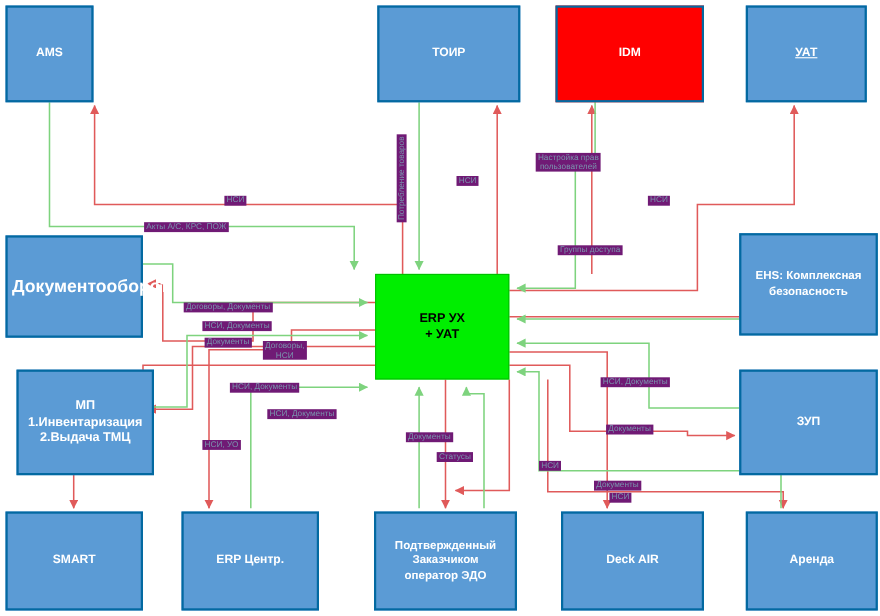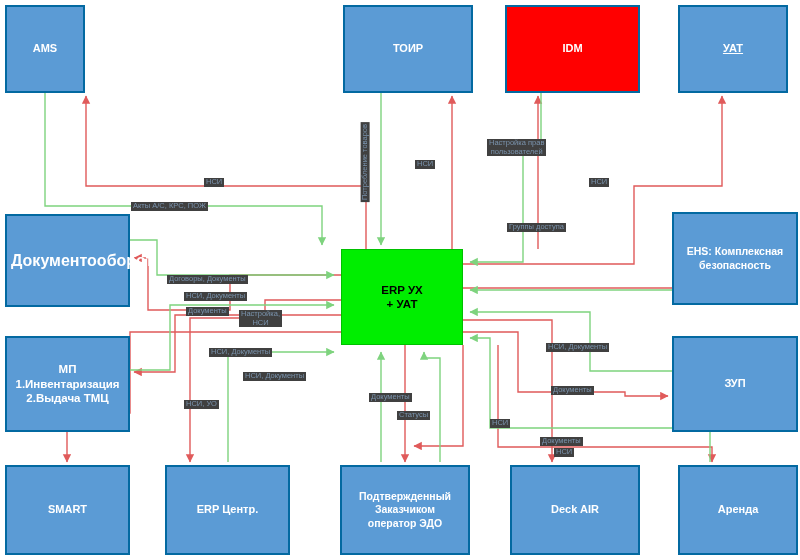--- a/index.html
+++ b/index.html
@@ -41,21 +41,21 @@
     left: 0; top: 0;
     width: 800px; height: 560px;
     z-index: 2;
   }
   .elabel {
     position: absolute;
     color: #7a93ad;
     font-size: 7.5px;
     font-family: "Liberation Sans", sans-serif;
     white-space: nowrap;
-    background: #404040;
+    background: #701a75;
     padding: 0 2px;
     z-index: 4;
     line-height: 1.15;
     text-align: center;
   }
   .elabel.vert {
     writing-mode: vertical-rl;
     transform: rotate(180deg);
     padding: 2px 0;
   }
@@ -132,21 +132,21 @@
     <div class="lines">
       <span class="l">Документооборот</span>
     </div>
   </div>
   <div class="node blue" id="n-ehs" style="left: 672px; top: 212px; width: 126px; height: 93px; font-size: 10.5px;">
     <div class="lines">
       <span class="l">EHS: Комплексная</span>
       <span class="l">безопасность</span>
     </div>
   </div>
-  <div class="node blue" id="n-mp" style="left: 5px; top: 336px; width: 125px; height: 96px; font-size: 11.5px;">
+  <div class="node blue" id="n-mp" style="left: 15px; top: 336px; width: 125px; height: 96px; font-size: 11.5px;">
     <div class="lines">
       <span class="l">МП</span>
       <span class="l">1.Инвентаризация</span>
       <span class="l">2.Выдача ТМЦ</span>
     </div>
   </div>
   <div class="node blue" id="n-zup" style="left: 672px; top: 336px; width: 126px; height: 96px; font-size: 11px;">
     <div class="lines">
       <span class="l">ЗУП</span>
     </div>
@@ -189,21 +189,21 @@
   <div class="elabel" id="el1" style="left: 131px; top: 202px;">Акты А/С, КРС, ПОЖ</div>
   <div class="elabel vert" id="el2" style="left: 361px; top: 122px;">Потребление товаров</div>
   <div class="elabel" id="el3" style="left: 415px; top: 160px;">НСИ</div>
   <div class="elabel two" id="el4" style="left: 487px; top: 139px;">Настройка прав
 пользователей</div>
   <div class="elabel" id="el5" style="left: 589px; top: 178px;">НСИ</div>
   <div class="elabel" id="el6" style="left: 507px; top: 223px;">Группы доступа</div>
   <div class="elabel" id="el7" style="left: 167px; top: 275px;">Договоры, Документы</div>
   <div class="elabel" id="el8" style="left: 184px; top: 292px;">НСИ, Документы</div>
   <div class="elabel" id="el9" style="left: 186px; top: 307px;">Документы</div>
-  <div class="elabel two" id="el10" style="left: 239px; top: 310px;">Настройка,
+  <div class="elabel two" id="el10" style="left: 239px; top: 310px;">Договоры,
 НСИ</div>
   <div class="elabel" id="el11" style="left: 209px; top: 348px;">НСИ, Документы</div>
   <div class="elabel" id="el12" style="left: 243px; top: 372px;">НСИ, Документы</div>
   <div class="elabel" id="el13" style="left: 184px; top: 400px;">НСИ, УО</div>
   <div class="elabel" id="el14" style="left: 369px; top: 393px;">Документы</div>
   <div class="elabel" id="el15" style="left: 397px; top: 411px;">Статусы</div>
   <div class="elabel" id="el16" style="left: 546px; top: 343px;">НСИ, Документы</div>
   <div class="elabel" id="el17" style="left: 551px; top: 386px;">Документы</div>
   <div class="elabel" id="el18" style="left: 490px; top: 419px;">НСИ</div>
   <div class="elabel" id="el19" style="left: 540px; top: 437px;">Документы</div>

